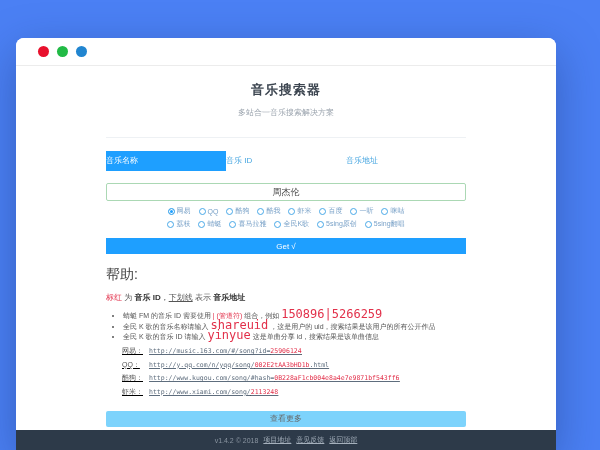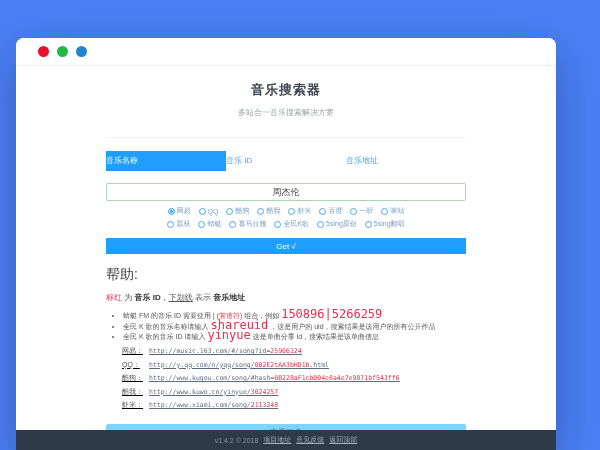--- a/index.html
+++ b/index.html
@@ -172,24 +172,20 @@
         </div>
         <div class="ex-row">
           <span class="ex-label">QQ：</span>
           <a class="ex-url"><span>http://y.qq.com/n/yqq/song/</span><span class="ex-id">002E2tAA3bHD1b</span><span>.html</span></a>
         </div>
         <div class="ex-row">
           <span class="ex-label">酷狗：</span>
           <a class="ex-url"><span>http://www.kugou.com/song/#hash=</span><span class="ex-id">0B228aF1cb004e8a4e7e9871bf543ff6</span></a>
         </div>
         <div class="ex-row">
-          <span class="ex-label">酷我：</span>
-          <a class="ex-url"><span>http://www.kuwo.cn/yinyue/</span><span class="ex-id">3024257</span></a>
-        </div>
-        <div class="ex-row">
           <span class="ex-label">虾米：</span>
           <a class="ex-url"><span>http://www.xiami.com/song/</span><span class="ex-id">2113248</span></a>
         </div>
       </div>
 
     <button class="more-btn">查看更多</button>
   </div>
 
   <div class="footer">
     <span>v1.4.2 © 2018</span>

